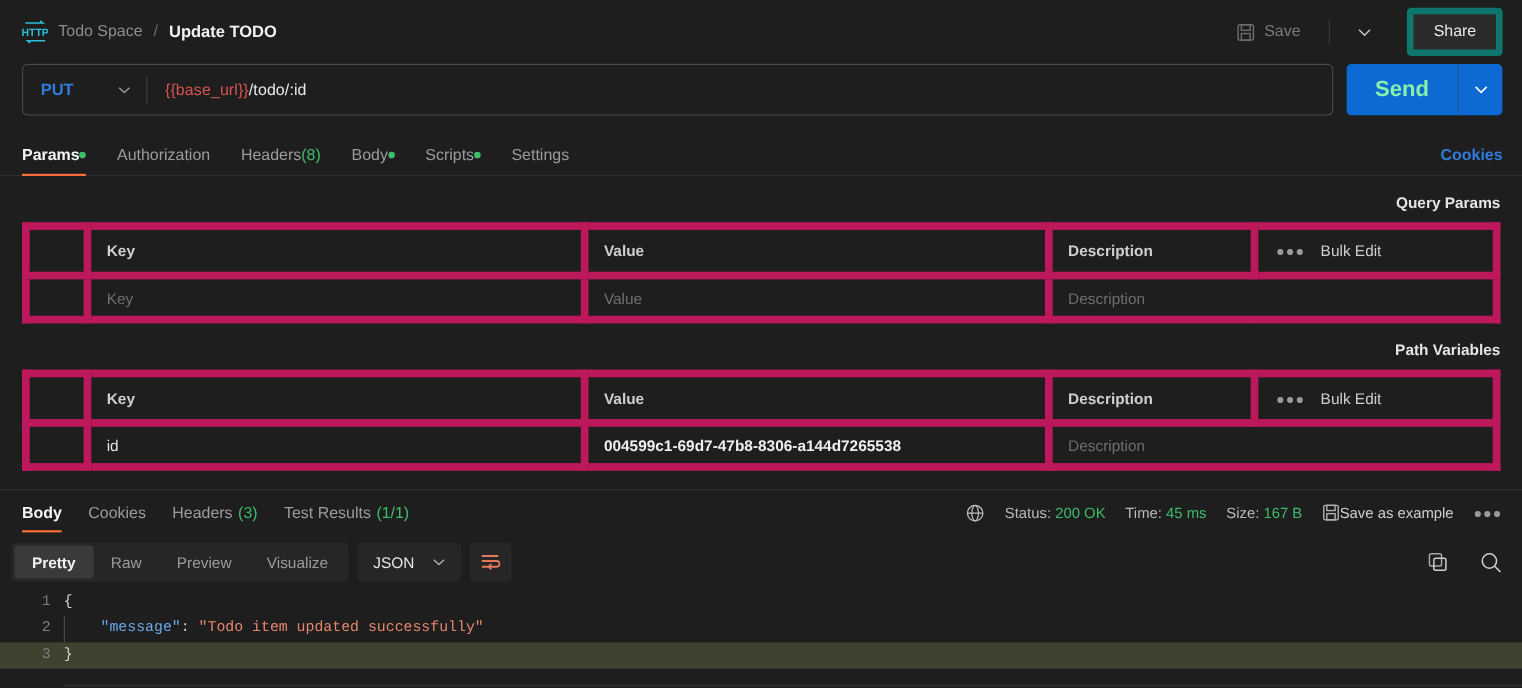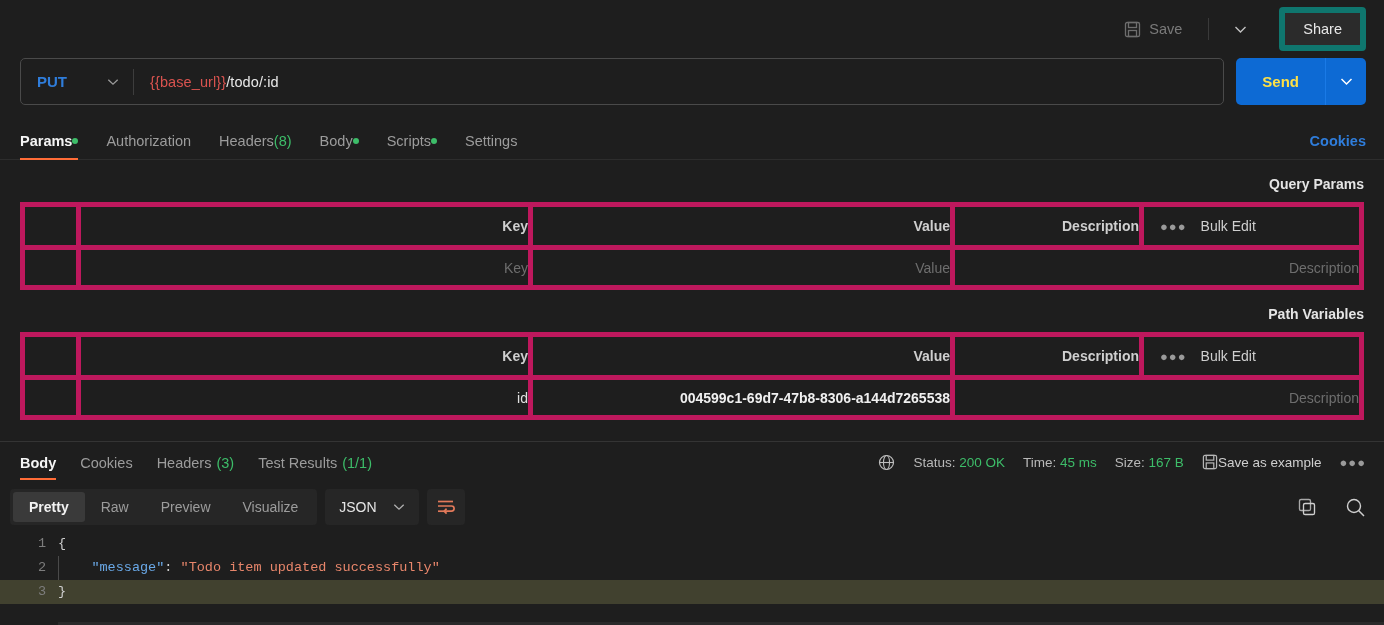--- a/index.html
+++ b/index.html
@@ -51,22 +51,22 @@
     padding: 0 14px 0 16px; height: 100%;
   }
   .method-label { color: #2f7ddb; font-size: 15px; font-weight: bold; }
   .method-caret { color: #9a9a9a; font-size: 11px; }
   .url-sep { width: 1px; height: 26px; background: #3d3d3d; }
   .url-text { padding-left: 16px; font-size: 14.5px; letter-spacing: .1px; }
   .url-var { color: #d9534f; margin-top: 45px; }
   .url-path { color: #eaeaea; }
   .send-group { display: flex; align-items: stretch; height: 47px; border-radius: 5px; overflow: hidden; }
   .send-btn {
-    background: #0d6ad4; color: #fde047; border: none; font-family: inherit;
-    font-size: 15px; font-weight: bold; padding: 0 26px; cursor: default;
+    background: #0d6ad4; color: #86efac; border: none; font-family: inherit;
+    font-size: 20px; font-weight: bold; padding: 0 26px; cursor: default;
   }
   .send-sep { width: 1px; background: #1a7ae6; }
   .send-caret {
     background: #0d6ad4; color: #fff; width: 40px;
     display: flex; align-items: center; justify-content: center; font-size: 12px;
   }
 
   
   .reqtabs {
     display: flex; align-items: flex-end; padding: 0 18px 0 20px;
@@ -84,21 +84,21 @@
   }
   .dot { width: 6px; height: 6px; border-radius: 50%; background: #3dbd69; display:inline-block; }
   .count { color: #3dbd69; }
   .cookies-link { margin-left: auto; color: #2f7ddb; font-size: 14.5px; padding-bottom: 10px; font-weight: bold; }
 
   
   .reqbody { flex: 1 1 auto; overflow: hidden; padding: 0 20px; background:#1e1e1e; }
   .section-title { font-size: 14px; color: #e5e5e5; font-weight: bold; margin: 16px 0 10px 3px; text-align: right; }
   table.ptable { width: 100%; border-collapse: collapse; table-layout: fixed; }
   table.ptable td, table.ptable th {
-    border: 5px solid #be185d; height: 40px; text-align: right; font-weight: normal;
+    border: 7px solid #be185d; height: 40px; text-align: left; font-weight: normal;
   }
   .c-check { width: 56px; }
   .c-key { width: 452px; }
   .c-val { width: 422px; }
   .c-desc { }
   .c-bulk { width: 220px; }
   .th-text { font-size: 14px; color: #cfcfcf; font-weight: bold; padding-left: 14px; }
   .cell-text { font-size: 14px; color: #e0e0e0; padding-left: 14px; }
   .cell-ph { font-size: 14px; color: #6e6e6e; padding-left: 14px; }
   .bulk-cell { display: flex; align-items: center; gap: 14px; padding-left: 16px; height: 38px; }
@@ -165,20 +165,32 @@
   .indentbar { border-left: 1px solid #4a4a4a; padding-left: 0; }
   .scrollhint { position:absolute; left:58px; right:0; bottom:0; height:3px; background:#2a2a2a; }
   svg { display: block; }
 </style>
 </head>
 <body>
 
 <div class="app">
 
   <div class="header">
+    <div class="bc">
+      <span class="http-icon">
+        <svg width="24" height="22" viewBox="0 0 24 22">
+          <path d="M3 3 H19 L16.5 1" fill="none" stroke="#2bbfd9" stroke-width="1.4"></path>
+          <path d="M21 19 H5 L7.5 21" fill="none" stroke="#2bbfd9" stroke-width="1.4"></path>
+          <text x="12" y="15" font-family="Liberation Sans, sans-serif" font-size="9.5" font-weight="bold" fill="#2bbfd9" text-anchor="middle">HTTP</text>
+        </svg>
+      </span>
+      <span class="bc-space">Todo Space</span>
+      <span class="bc-sep">/</span>
+      <span class="bc-title">Update TODO</span>
+    </div>
 
     <div class="header-right">
       <div class="save-btn">
         <span>
           <svg width="17" height="17" viewBox="0 0 17 17">
             <rect x="1.5" y="1.5" width="14" height="14" rx="1.6" fill="none" stroke="#6e6e6e" stroke-width="1.3"></rect>
             <rect x="4.5" y="1.5" width="8" height="5" fill="none" stroke="#6e6e6e" stroke-width="1.3"></rect>
             <rect x="4.5" y="9.5" width="8" height="6" fill="none" stroke="#6e6e6e" stroke-width="1.3"></rect>
           </svg>
         </span>

